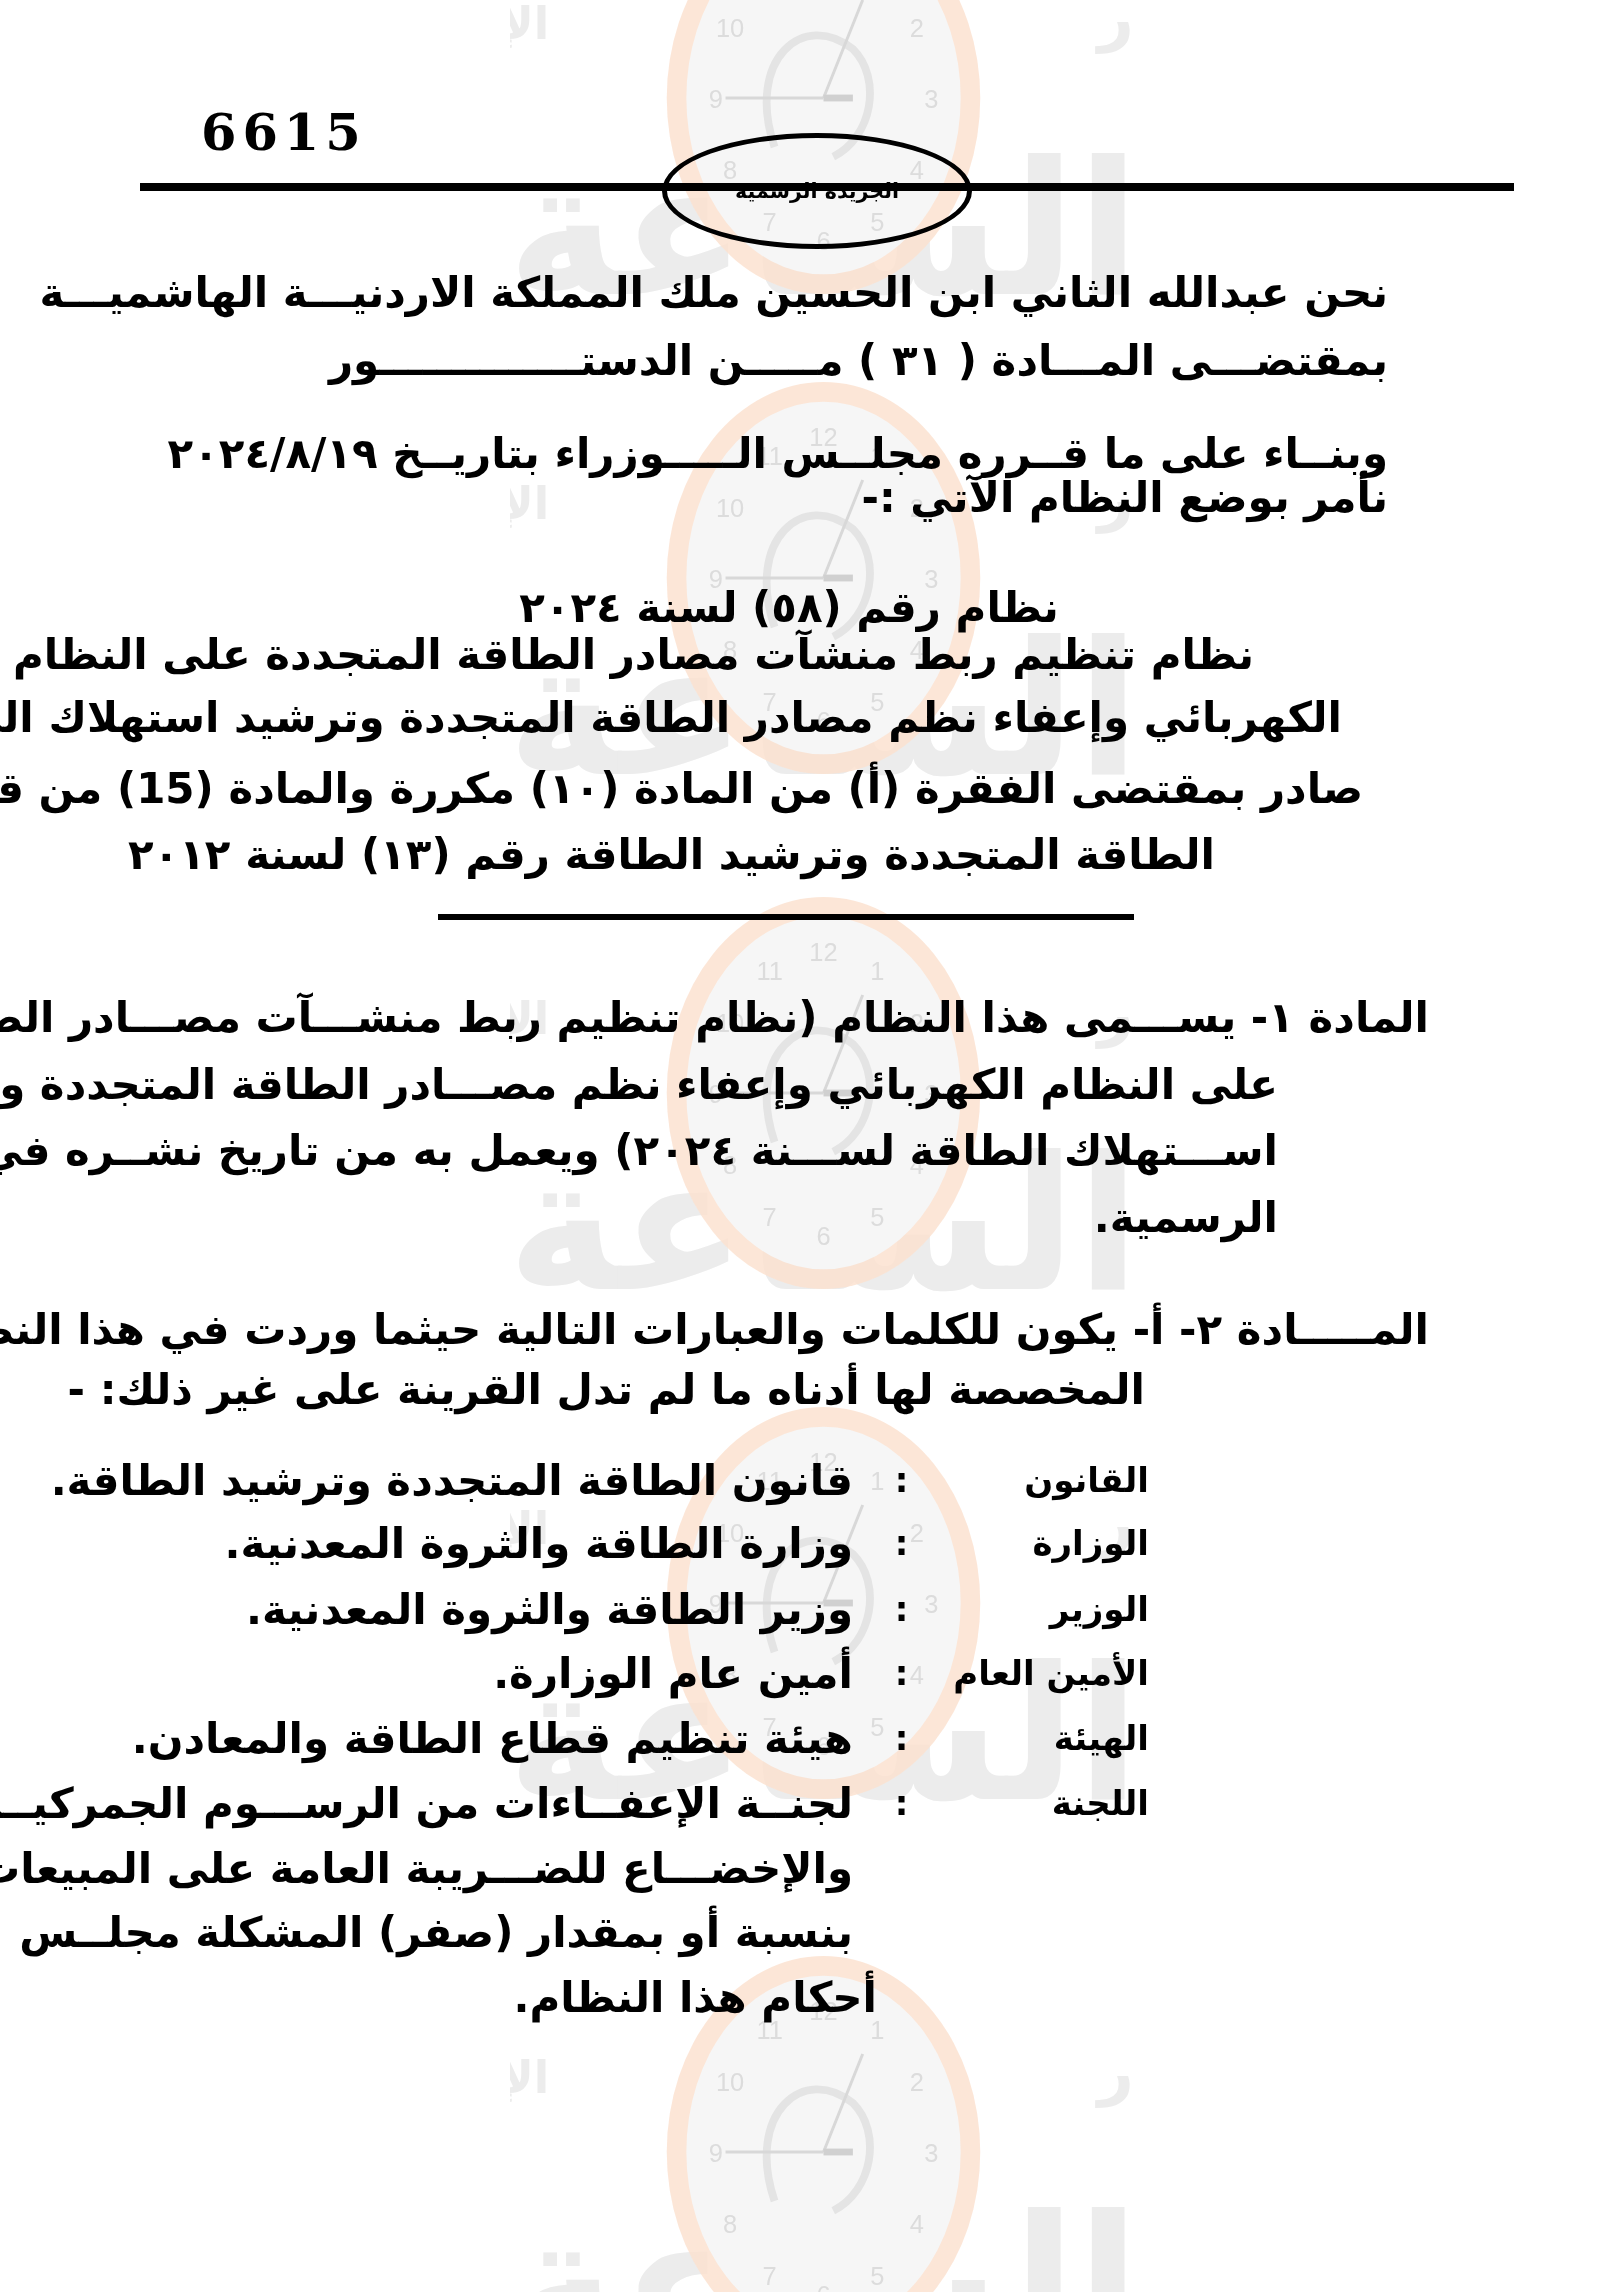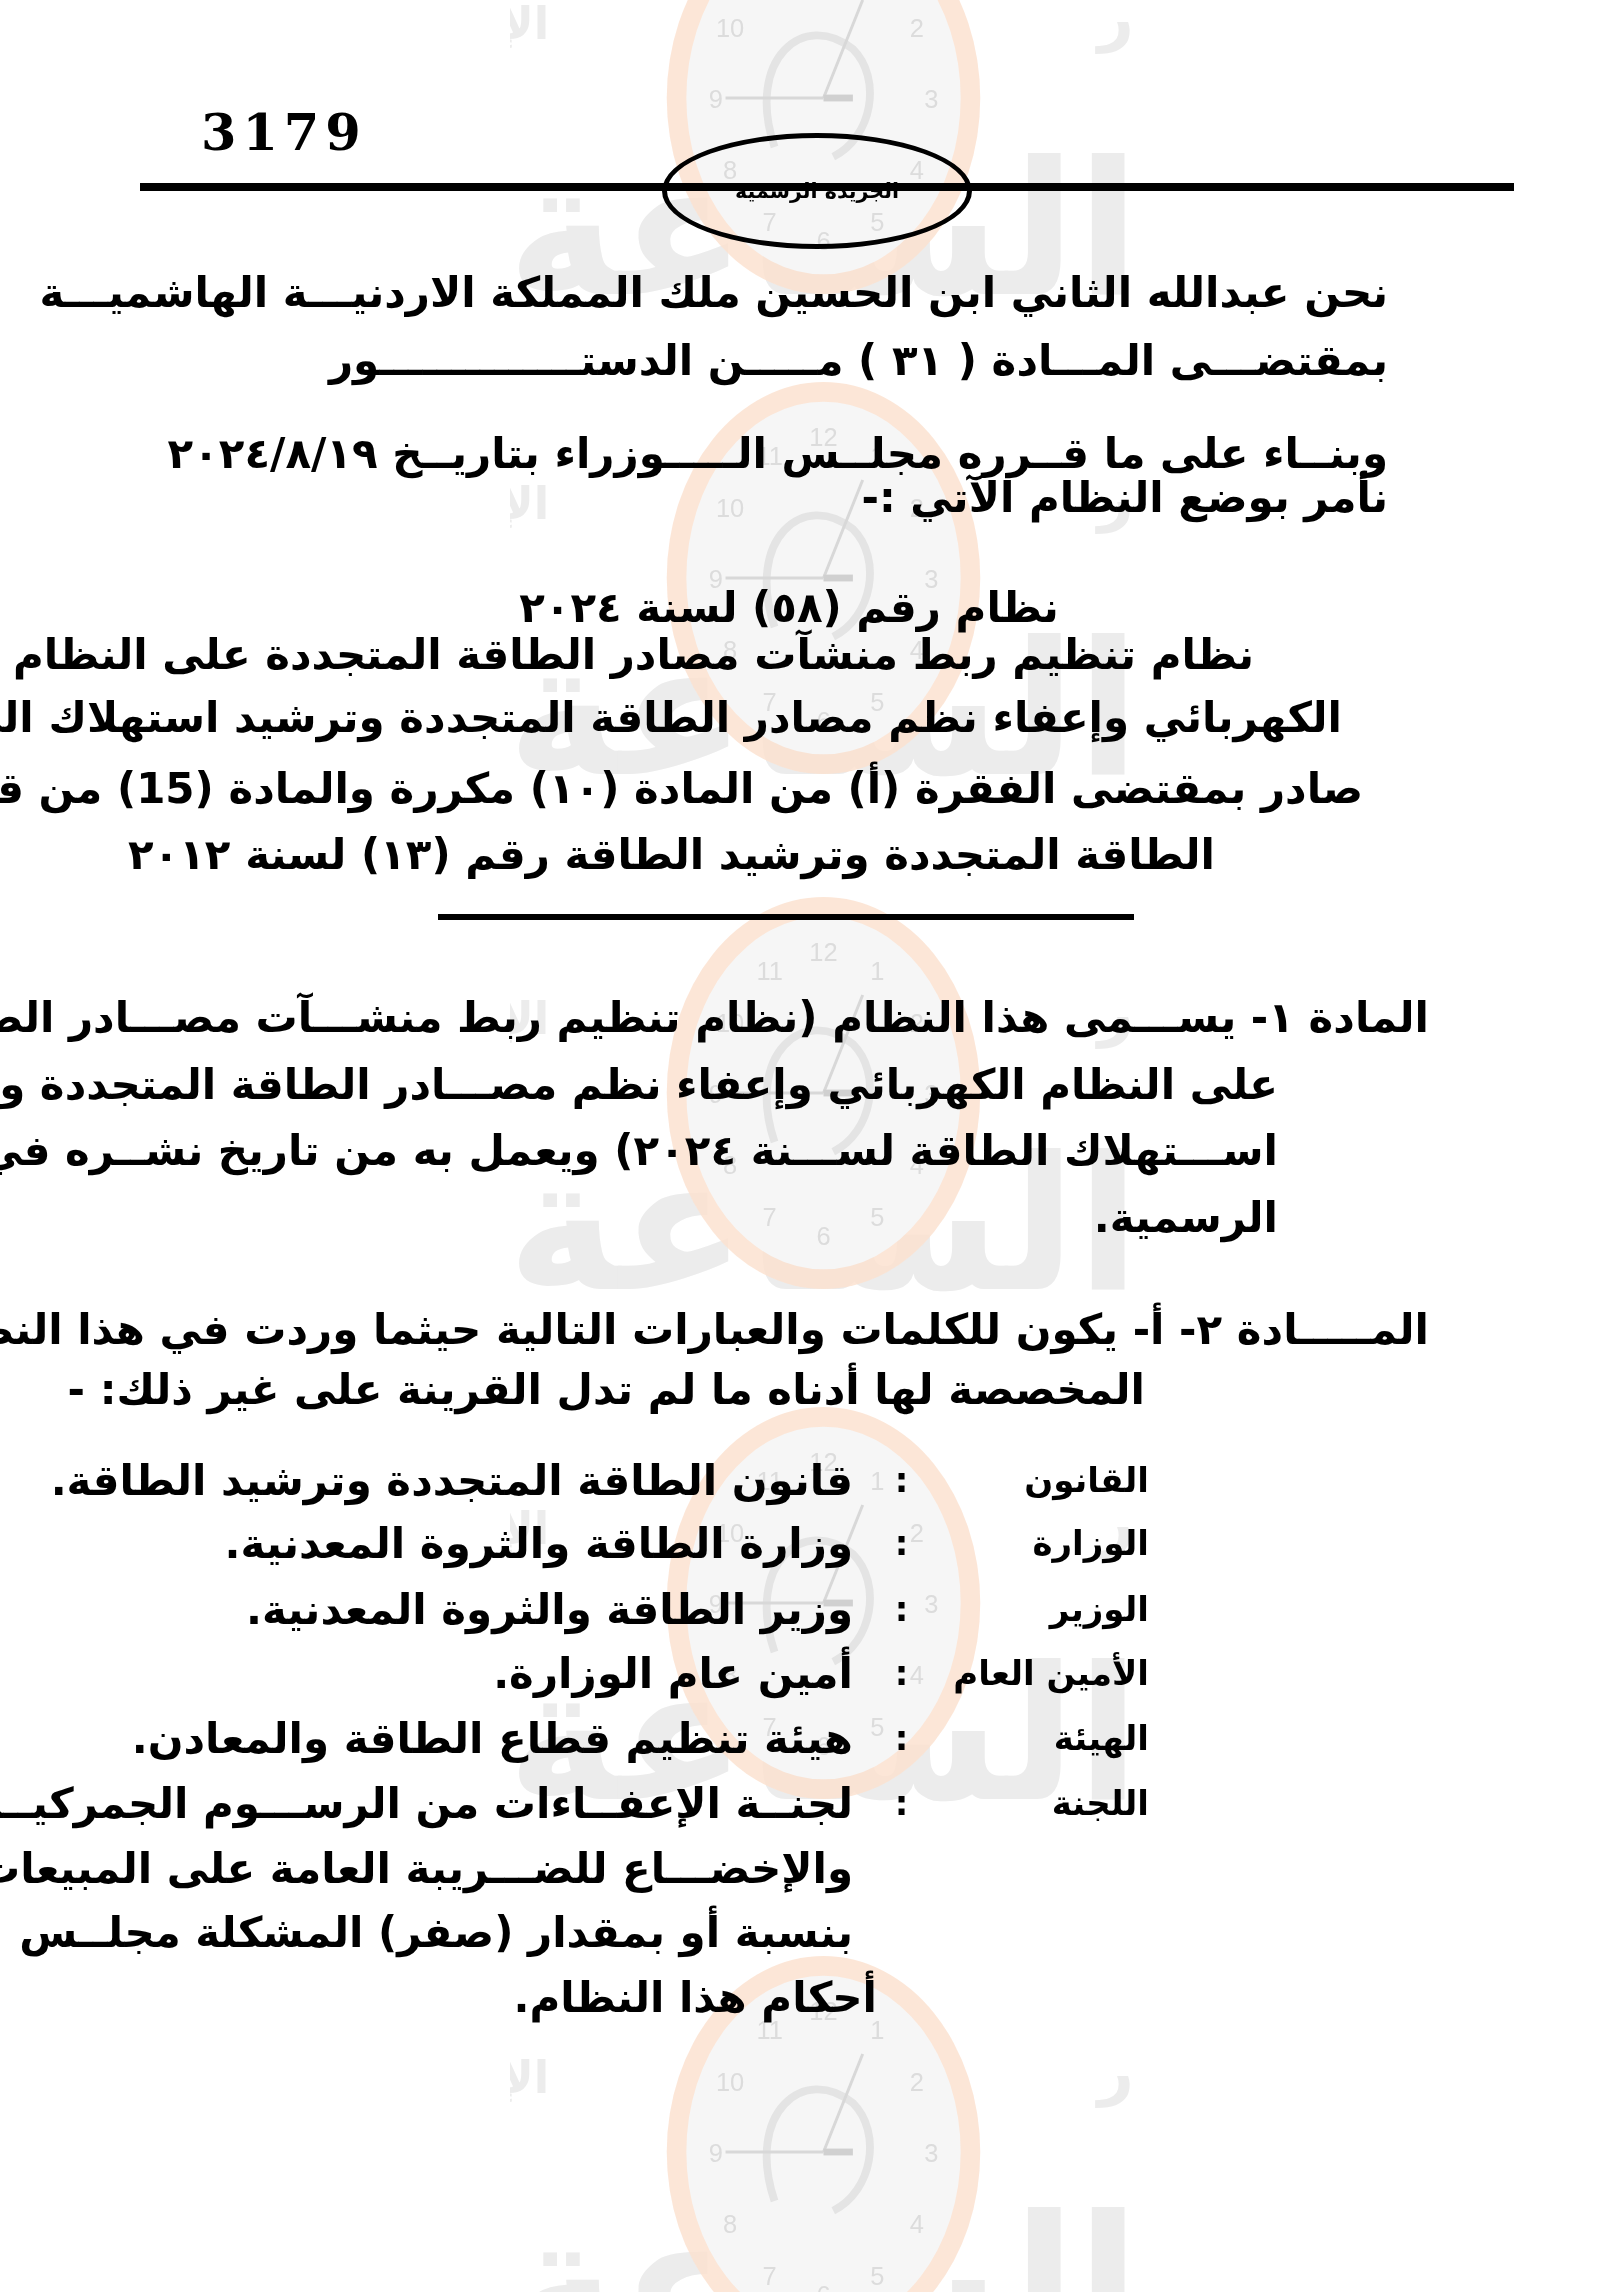--- a/index.html
+++ b/index.html
@@ -164,21 +164,21 @@
         <path d="M270 260 C 240 170, 300 120, 350 160 C 380 190, 370 250, 330 270" stroke="#e4e4e4" stroke-width="8" fill="none"></path>
         <line x1="320" y1="210" x2="220" y2="210" stroke="#d8d8d8" stroke-width="3"></line>
         <line x1="320" y1="210" x2="360" y2="110" stroke="#d8d8d8" stroke-width="3"></line>
         <line x1="320" y1="210" x2="350" y2="210" stroke="#d0d0d0" stroke-width="7"></line>
       </svg>
     </div>
 </div>
 
 <div class="content">
 
-  <div class="page-number">3179</div>
+  <div class="page-number">6615</div>
   <div class="header-rule"></div>
   <div class="masthead-oval">
     <span>الجريدة الرسمية</span>
   </div>
 
   <div>
     <div class="line" style="right:233px; top:267px; width:1019px;">نحن عبدالله الثاني ابن الحسين ملك المملكة الاردنيـــة الهاشميـــة</div>
     <div class="line" style="right:233px; top:335px; width:1019px;">بمقتضـــى المـــادة ( ٣١ ) مـــــن الدستــــــــــــــور</div>
     <div class="line" style="right:233px; top:404px; width:1019px;margin-top:24px;">وبنــاء على ما قــرره مجلــس الـــــوزراء بتاريــخ ٢٠٢٤/٨/١٩</div>
     <div class="line right" style="right:233px; top:472px; width:1019px;">نأمر بوضع النظام الآتي :-</div>

